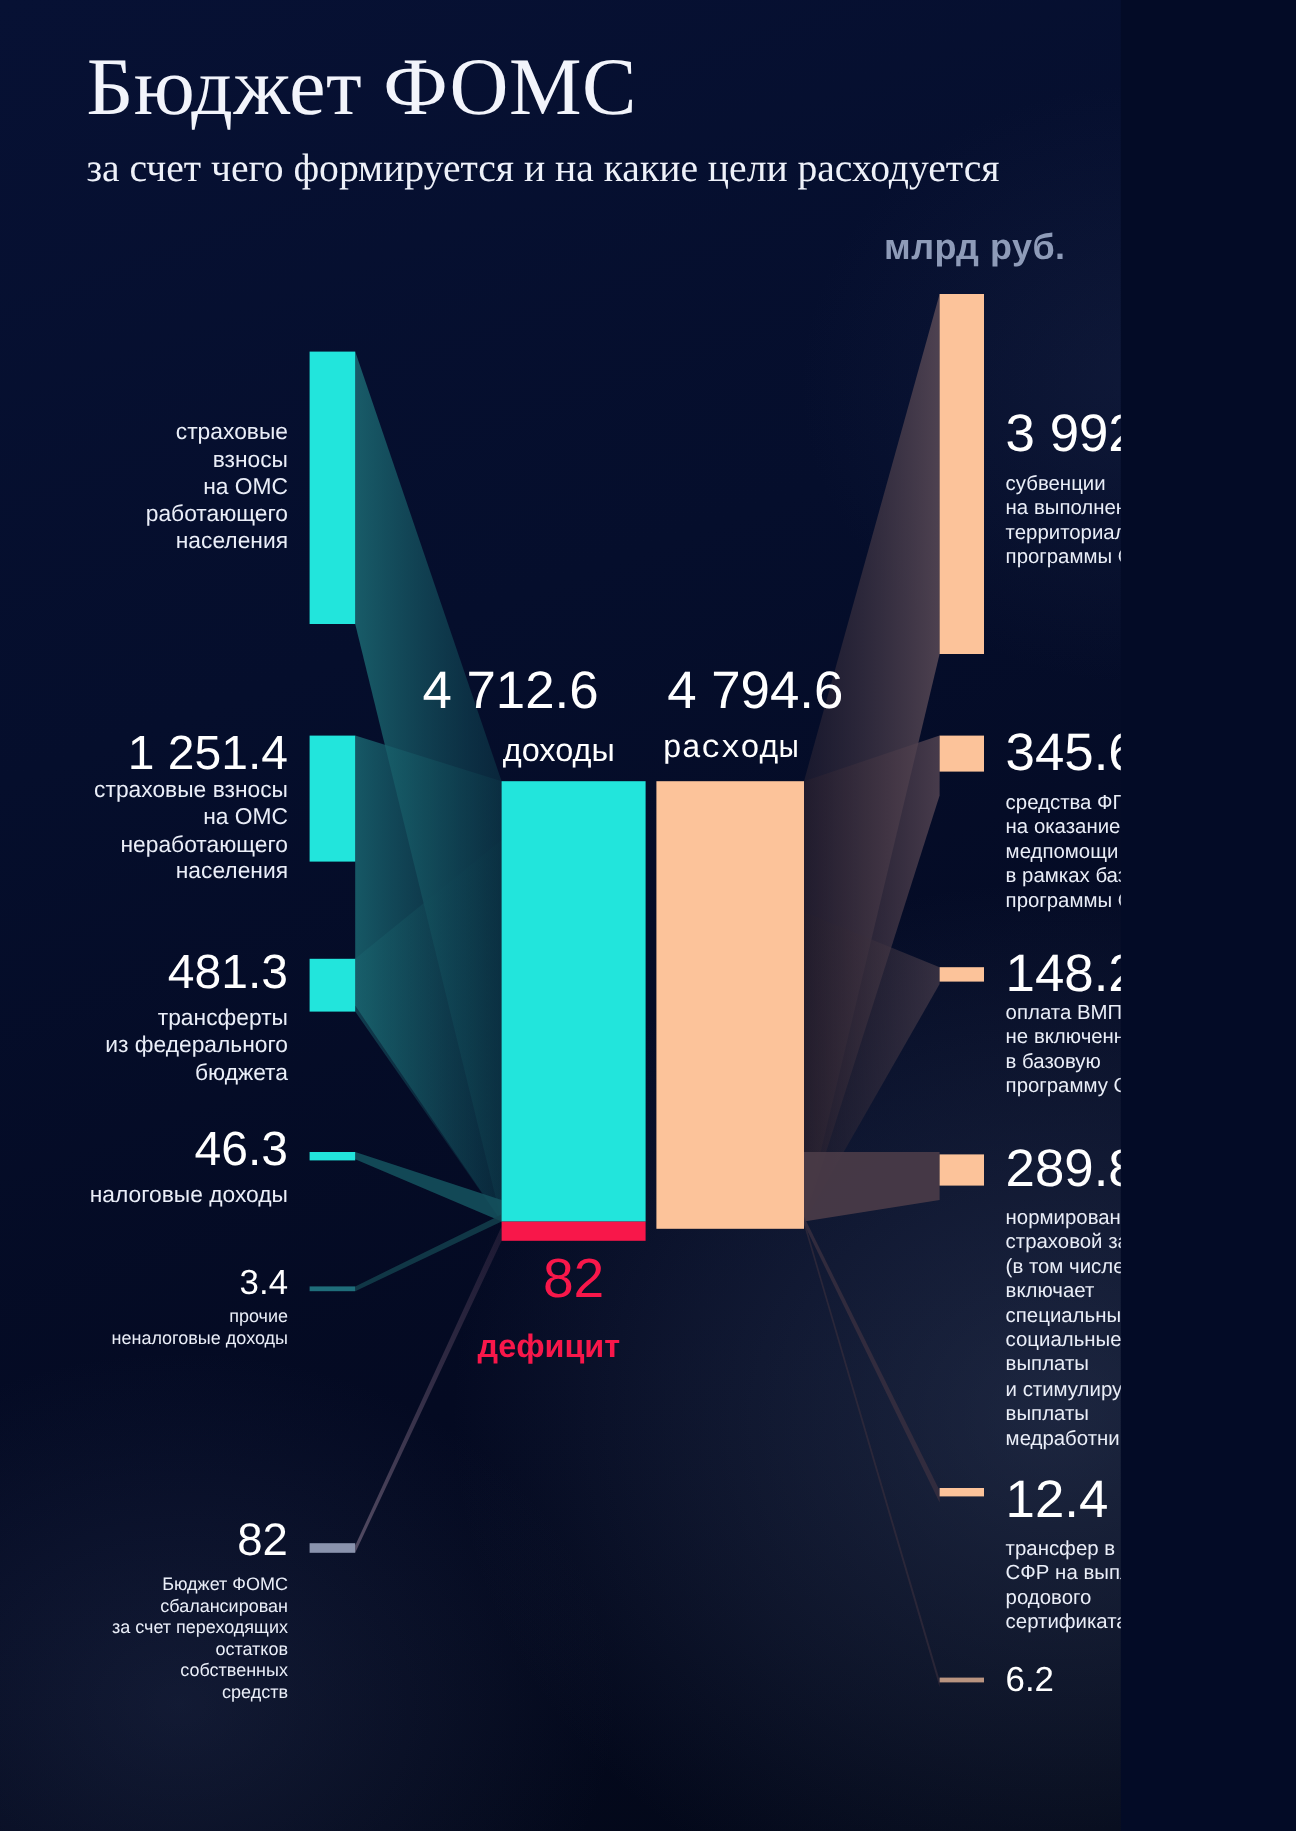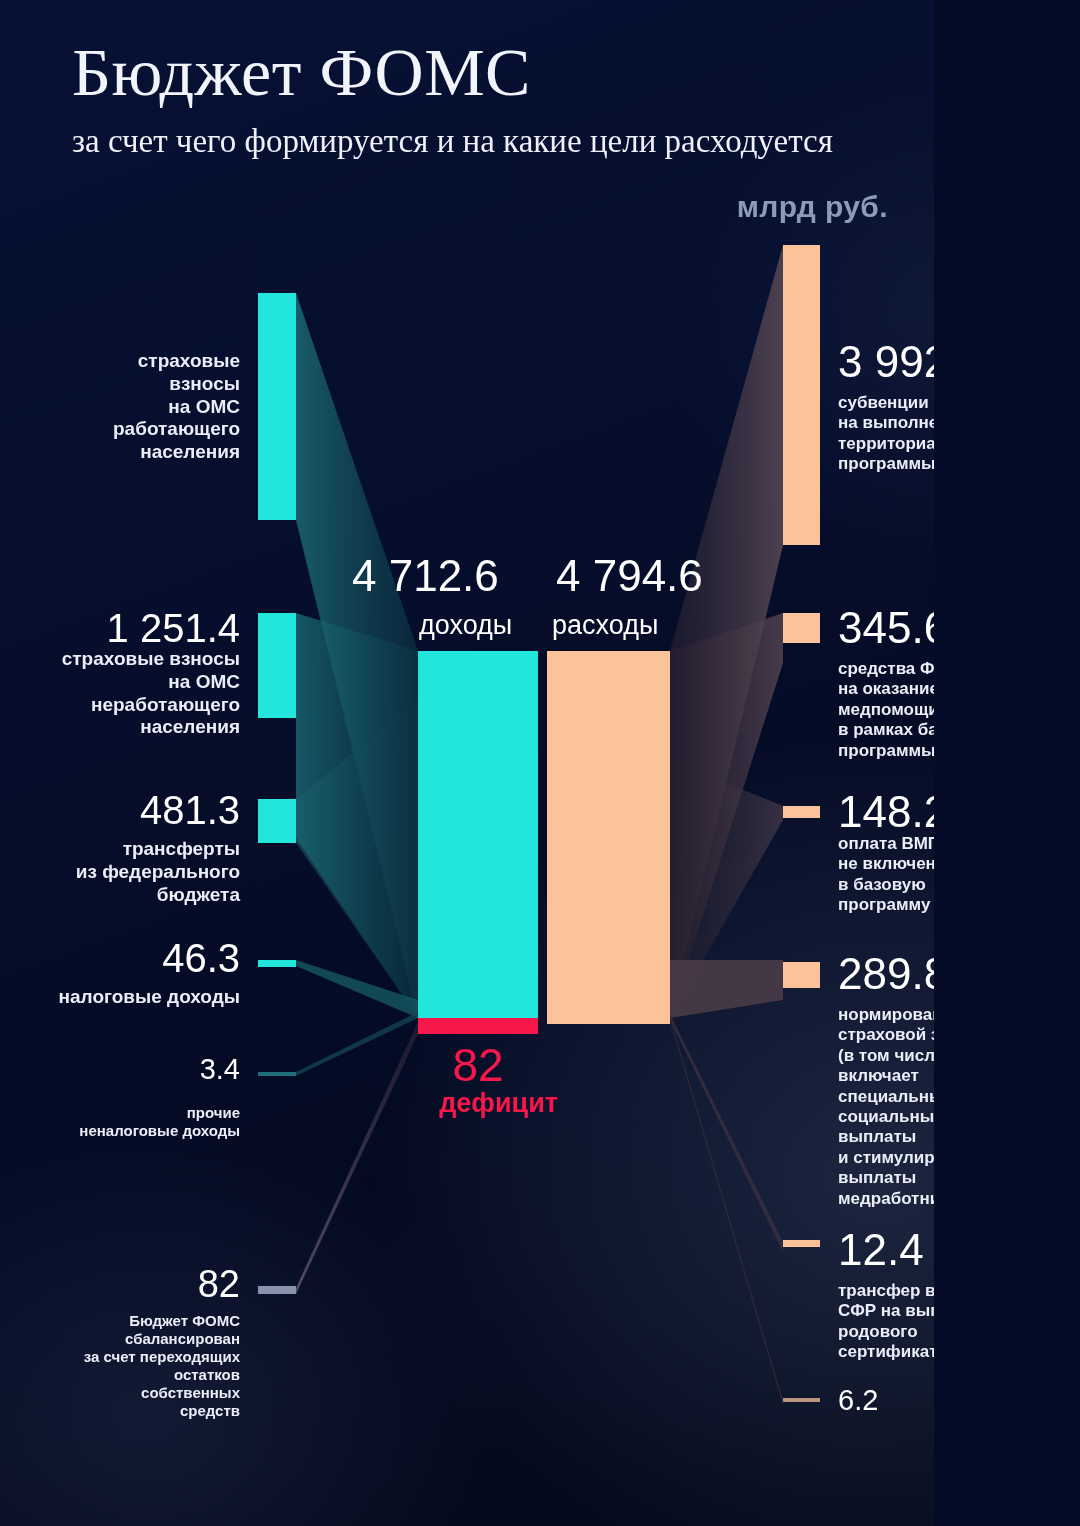--- a/index.html
+++ b/index.html
@@ -40,42 +40,42 @@
   
   .bar{position:absolute;}
 
   
   .lbl{position:absolute;}
   .lbl .num{
     color:#ffffff;font-weight:400;line-height:1;
     white-space:nowrap;
   }
   .lbl .desc{
-    color:#eaeef8;font-weight:700;line-height:1.2;
+    color:#eaeef8;font-weight:400;line-height:1.2;
   }
   .lbl.right{text-align:left;}
   .lbl.left{text-align:right;}
 
   .n44{font-size:44px;}
   .n40{font-size:40px;}
   .n38{font-size:38px;}
   .n28{font-size:29px;}
   .d19{font-size:19px;}
   .d17{font-size:17px;}
   .d15{font-size:15px;}
 
   
   .mid{position:absolute;color:#ffffff;font-size:44px;white-space:nowrap;}
   .midcap{position:absolute;color:#ffffff;font-size:27px;font-weight:400;white-space:nowrap;}
 
   .deficit-num{
     position:absolute;color:#f8174a;font-size:46px;text-align:center;white-space:nowrap;
   }
   .deficit-cap{
-    position:absolute;color:#f8174a;font-size:27px;font-weight:700;text-align:right;white-space:nowrap;
+    position:absolute;color:#f8174a;font-size:27px;font-weight:700;text-align:left;white-space:nowrap;margin-top:19px;
   }
 </style>
 </head>
 <body>
 
 <div id="stage">
 
   <svg class="flows" viewBox="0 0 1080 1526">
     <defs>
       <linearGradient id="gTeal1" x1="0" y1="0" x2="1" y2="0">
@@ -158,42 +158,42 @@
 бюджета</div>
   </div>
 
   <div class="lbl left" style="left:10px;top:938px;width:230px;">
     <div class="num n40">46.3</div>
     <div class="desc d19" style="white-space:pre-line;margin-top:8px;">налоговые доходы</div>
   </div>
 
   <div class="lbl left" style="left:10px;top:1055px;width:230px;">
     <div class="num n28">3.4</div>
-    <div class="desc d15" style="white-space:pre-line;margin-top:20px;">прочие
+    <div class="desc d15" style="white-space:pre-line;margin-top:5px;">прочие
 неналоговые доходы</div>
   </div>
 
   <div class="lbl left" style="left:10px;top:1265px;width:230px;">
     <div class="num n38">82</div>
     <div class="desc d15" style="white-space:pre-line;margin-top:9px;">Бюджет ФОМС
 сбалансирован
 за счет переходящих
 остатков
 собственных
 средств</div>
   </div>
 
   <div class="bar" style="left:418px;top:651px;width:120px;height:367px;background:#22E5DC;"></div>
   <div class="bar" style="left:418px;top:1018px;width:120px;height:16px;background:#F8174A;"></div>
   <div class="bar" style="left:547px;top:651px;width:123px;height:373px;background:#FCC39A;"></div>
 
   <div class="mid" style="left:352px;top:551px;">4 712.6</div>
   <div class="midcap" style="left:419px;top:610px;">доходы</div>
   <div class="mid" style="left:556px;top:551px;">4 794.6</div>
-  <div class="midcap" style="left:552px;top:610px;">расходы</div>
+  <div class="midcap" style="left:552px;top:610px;font-family:Liberation Mono, monospace;">расходы</div>
 
   <div class="deficit-num" style="left:418px;top:1038px;width:120px;">82</div>
   <div class="deficit-cap" style="left:398px;top:1088px;width:160px;">дефицит</div>
 
   <div class="bar" style="left:783px;top:245px;width:37px;height:300px;background:#FCC39A;"></div>
   <div class="bar" style="left:783px;top:613px;width:37px;height:30px;background:#FCC39A;"></div>
   <div class="bar" style="left:783px;top:806px;width:37px;height:12px;background:#FCC39A;"></div>
   <div class="bar" style="left:783px;top:962px;width:37px;height:26px;background:#FCC39A;"></div>
   <div class="bar" style="left:783px;top:1240px;width:37px;height:7px;background:#FCC39A;"></div>
   <div class="bar" style="left:783px;top:1398px;width:37px;height:4px;background:#b99480;"></div>

